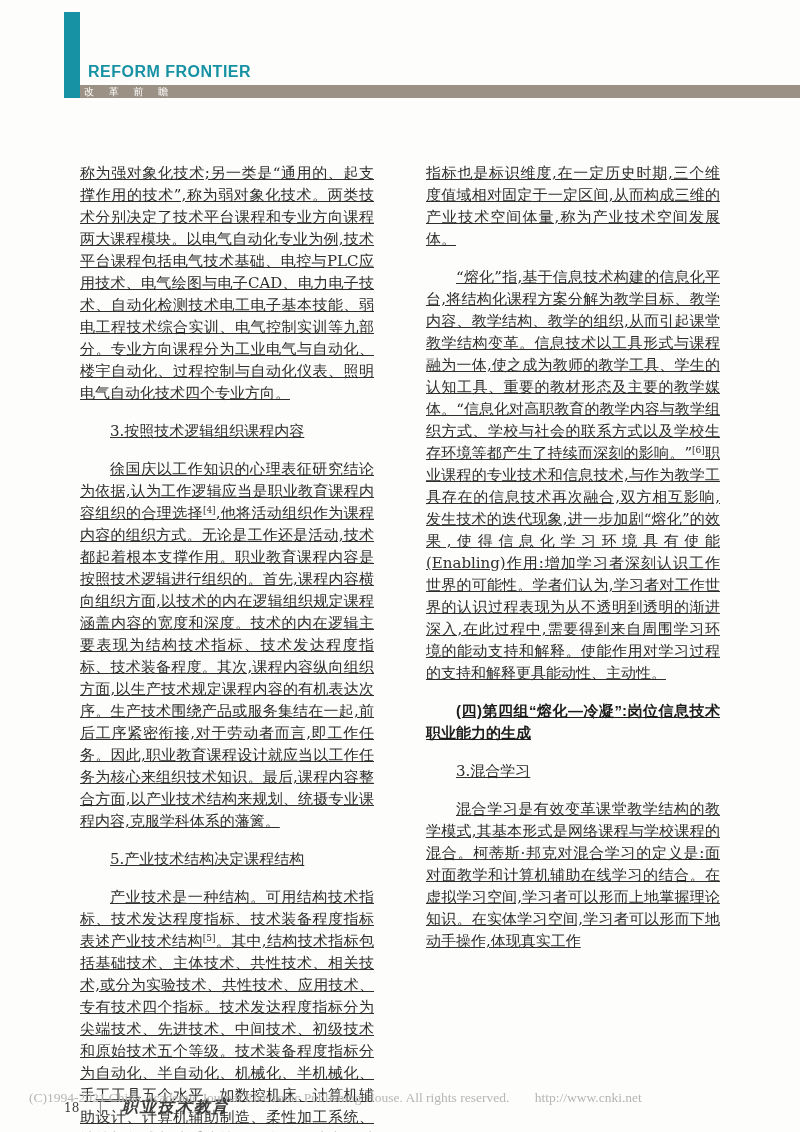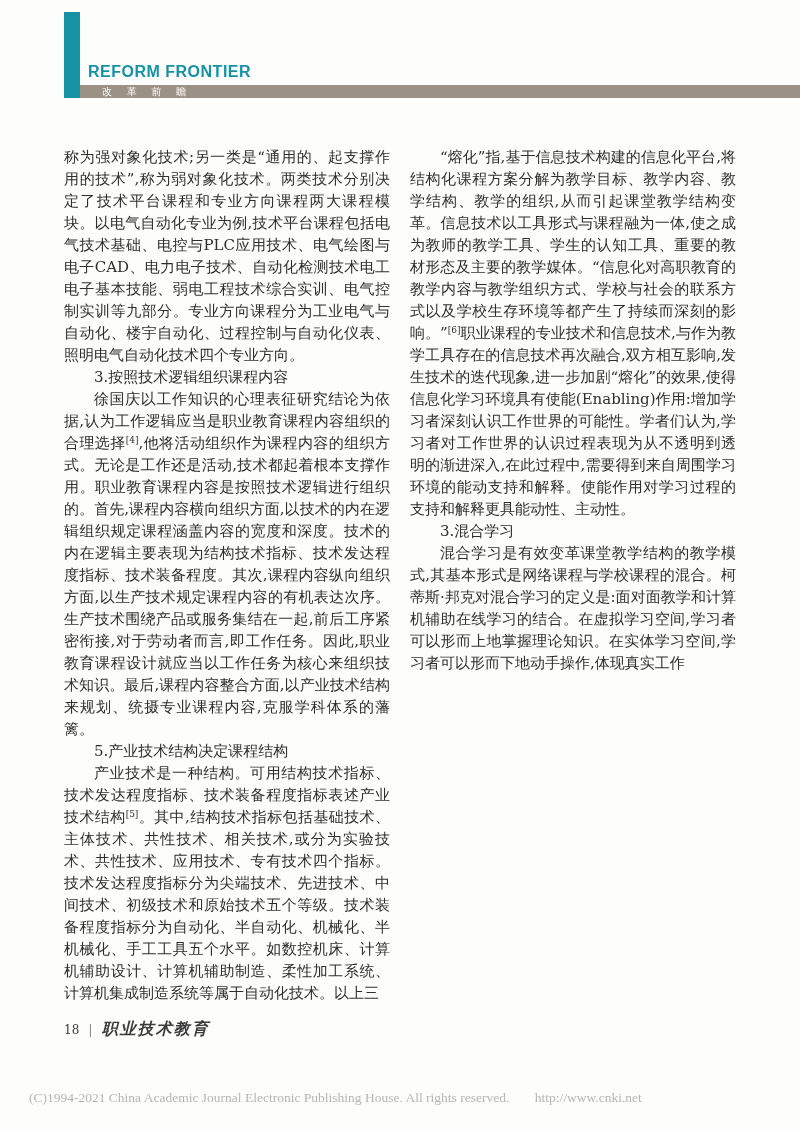--- a/index.html
+++ b/index.html
@@ -11,38 +11,38 @@
   
   .accent-bar{position:absolute;left:64px;top:12px;width:16px;height:86px;background:var(--accent);}
   .title-en{
     position:absolute;left:88px;top:63px;color:var(--accent);
     font-family:"Liberation Sans",sans-serif;font-weight:bold;font-size:16px;letter-spacing:.5px;
     white-space:nowrap;
   }
   .strip{
     position:absolute;left:80px;top:85px;right:0;height:13px;background:var(--strip);
     color:#ffffff;font-family:"Liberation Sans",sans-serif;font-size:10px;line-height:13px;
-    padding-left:22px;letter-spacing:6px;white-space:nowrap;box-sizing:border-box;
+    padding-left:4px;letter-spacing:6px;white-space:nowrap;box-sizing:border-box;
   }
   
   .columns{
     position:absolute;left:64px;top:146px;width:673px;height:905px;
     display:flex;gap:20px;
   }
   .col{width:326px;color:#2e2e2e;}
-  .col p{margin:0;font-size:15px;line-height:22px;text-align:justify;text-justify:inter-ideograph;}
+  .col p{margin:16px;font-size:15px;line-height:22px;text-align:justify;text-justify:inter-ideograph;text-decoration:underline;}
   .col p.ind{text-indent:2em;}
   .col p.head{
     font-family:"Liberation Sans",sans-serif;font-weight:bold;color:#1d1d1d;
   }
   sup.ref{font-size:9px;line-height:0;vertical-align:5px;}
   
   .pageline{
-    position:absolute;left:64px;top:1019px;font-size:12px;color:#3c3c3c;
-    display:flex;align-items:center;gap:9px;justify-content:space-between;
+    position:absolute;left:64px;top:1097px;font-size:12px;color:#3c3c3c;
+    display:flex;align-items:center;gap:19px;justify-content:space-between;
   }
   .pageline .sep{color:#8a8a8a;font-size:13px;}
   .journal{
     font-style:italic;font-weight:bold;letter-spacing:2px;color:#3c3c3c;font-size:16px;
     font-family:"DejaVu Serif",serif;
   }
   
   .copyright{
     position:absolute;left:29px;top:1090px;font-size:13.5px;color:#b5b5b5;
     font-family:"Liberation Serif",serif;white-space:nowrap;
@@ -60,21 +60,23 @@
 
   <main class="columns">
     <section class="col">
         <p class="">称为强对象化技术;另一类是“通用的、起支撑作用的技术”,称为弱对象化技术。两类技术分别决定了技术平台课程和专业方向课程两大课程模块。以电气自动化专业为例,技术平台课程包括电气技术基础、电控与PLC应用技术、电气绘图与电子CAD、电力电子技术、自动化检测技术电工电子基本技能、弱电工程技术综合实训、电气控制实训等九部分。专业方向课程分为工业电气与自动化、楼宇自动化、过程控制与自动化仪表、照明电气自动化技术四个专业方向。</p>
         <p class="ind sub">3.按照技术逻辑组织课程内容</p>
         <p class="ind">徐国庆以工作知识的心理表征研究结论为依据,认为工作逻辑应当是职业教育课程内容组织的合理选择<sup class="ref">[4]</sup>,他将活动组织作为课程内容的组织方式。无论是工作还是活动,技术都起着根本支撑作用。职业教育课程内容是按照技术逻辑进行组织的。首先,课程内容横向组织方面,以技术的内在逻辑组织规定课程涵盖内容的宽度和深度。技术的内在逻辑主要表现为结构技术指标、技术发达程度指标、技术装备程度。其次,课程内容纵向组织方面,以生产技术规定课程内容的有机表达次序。生产技术围绕产品或服务集结在一起,前后工序紧密衔接,对于劳动者而言,即工作任务。因此,职业教育课程设计就应当以工作任务为核心来组织技术知识。最后,课程内容整合方面,以产业技术结构来规划、统摄专业课程内容,克服学科体系的藩篱。</p>
         <p class="ind sub">5.产业技术结构决定课程结构</p>
         <p class="ind">产业技术是一种结构。可用结构技术指标、技术发达程度指标、技术装备程度指标表述产业技术结构<sup class="ref">[5]</sup>。其中,结构技术指标包括基础技术、主体技术、共性技术、相关技术,或分为实验技术、共性技术、应用技术、专有技术四个指标。技术发达程度指标分为尖端技术、先进技术、中间技术、初级技术和原始技术五个等级。技术装备程度指标分为自动化、半自动化、机械化、半机械化、手工工具五个水平。如数控机床、计算机辅助设计、计算机辅助制造、柔性加工系统、计算机集成制造系统等属于自动化技术。以上三</p>
       </section>
     <section class="col">
+        <p class="">指标也是标识维度,在一定历史时期,三个维度值域相对固定于一定区间,从而构成三维的产业技术空间体量,称为产业技术空间发展体。</p>
         <p class="ind">“熔化”指,基于信息技术构建的信息化平台,将结构化课程方案分解为教学目标、教学内容、教学结构、教学的组织,从而引起课堂教学结构变革。信息技术以工具形式与课程融为一体,使之成为教师的教学工具、学生的认知工具、重要的教材形态及主要的教学媒体。“信息化对高职教育的教学内容与教学组织方式、学校与社会的联系方式以及学校生存环境等都产生了持续而深刻的影响。”<sup class="ref">[6]</sup>职业课程的专业技术和信息技术,与作为教学工具存在的信息技术再次融合,双方相互影响,发生技术的迭代现象,进一步加剧“熔化”的效果,使得信息化学习环境具有使能(Enabling)作用:增加学习者深刻认识工作世界的可能性。学者们认为,学习者对工作世界的认识过程表现为从不透明到透明的渐进深入,在此过程中,需要得到来自周围学习环境的能动支持和解释。使能作用对学习过程的支持和解释更具能动性、主动性。</p>
+        <p class="ind head">(四)第四组“熔化—冷凝”:岗位信息技术职业能力的生成</p>
         <p class="ind sub">3.混合学习</p>
         <p class="ind">混合学习是有效变革课堂教学结构的教学模式,其基本形式是网络课程与学校课程的混合。柯蒂斯·邦克对混合学习的定义是:面对面教学和计算机辅助在线学习的结合。在虚拟学习空间,学习者可以形而上地掌握理论知识。在实体学习空间,学习者可以形而下地动手操作,体现真实工作</p>
       </section>
   </main>
 
   <div class="pageline">
     <span>18</span>
     <span class="sep">|</span>
     <span class="journal">职业技术教育</span>
   </div>

